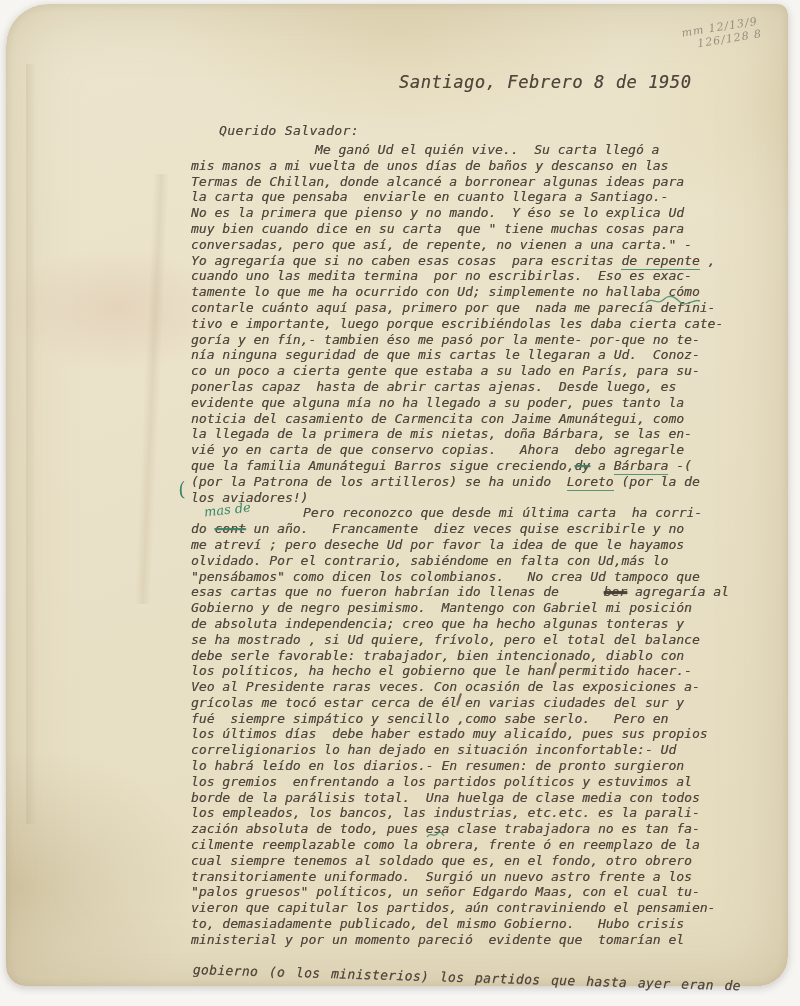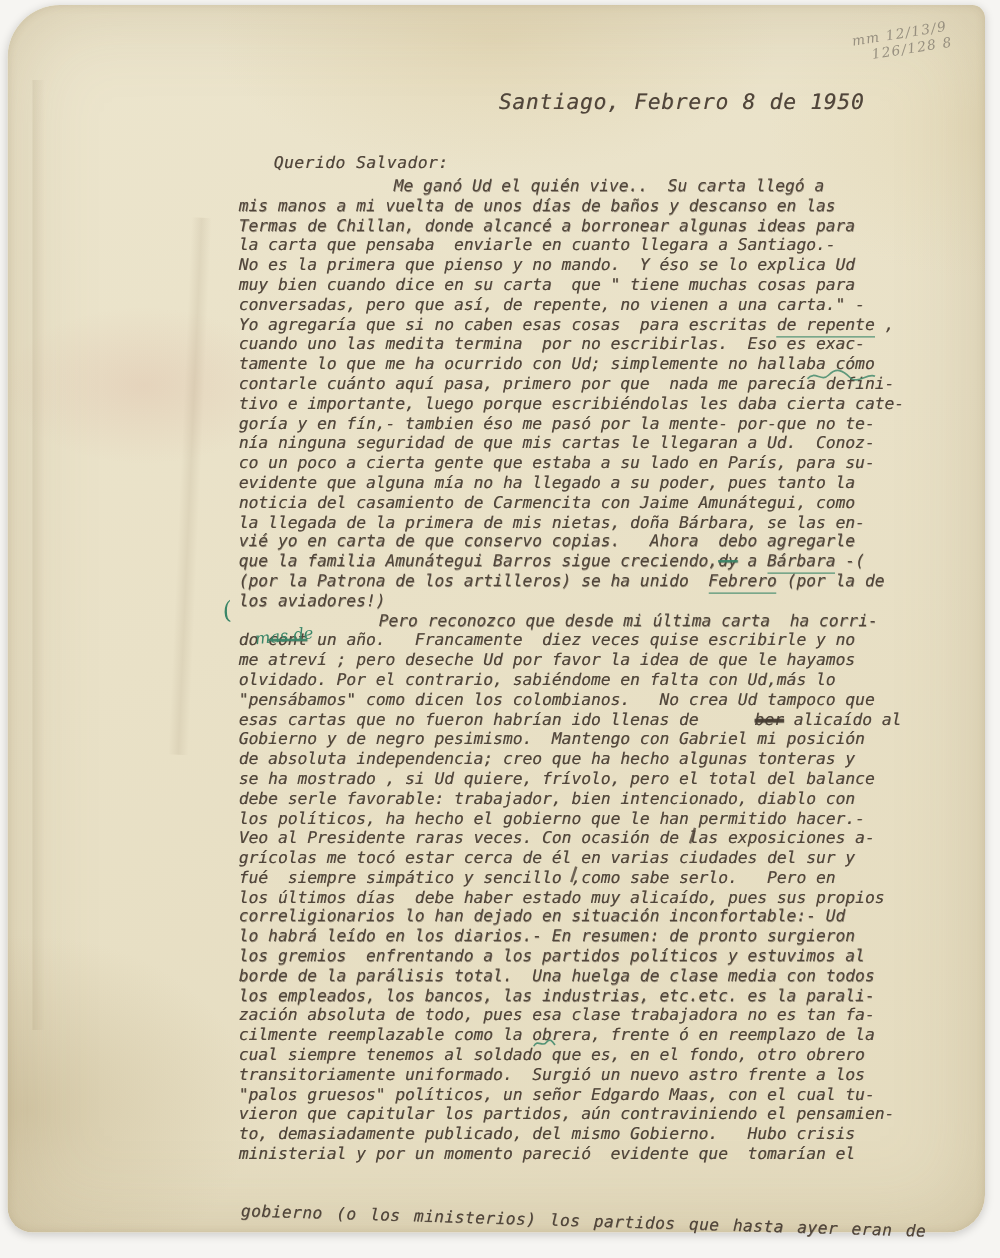--- a/index.html
+++ b/index.html
@@ -105,35 +105,36 @@
         <div class="line"><span>muy bien cuando dice en su carta  que " tiene muchas cosas para</span></div>
         <div class="line"><span>conversadas, pero que así, de repente, no vienen a una carta." -</span></div>
         <div class="line"><span>Yo agregaría que si no caben esas cosas  para escritas </span><span class="u-green">de repente</span><span> ,</span></div>
         <div class="line"><span>cuando uno las medita termina  por no escribirlas.  Eso es exac-</span></div>
         <div class="line"><span>tamente lo que me ha ocurrido con Ud; simplemente no hallaba cómo</span></div>
         <div class="line"><span>contarle cuánto aquí pasa, primero por que  nada me parecía defini-</span></div>
         <div class="line"><span>tivo e importante, luego porque escribiéndolas les daba cierta cate-</span></div>
         <div class="line"><span>goría y en fín,- tambien éso me pasó por la mente- por-que no te-</span></div>
         <div class="line"><span>nía ninguna seguridad de que mis cartas le llegaran a Ud.  Conoz-</span></div>
         <div class="line"><span>co un poco a cierta gente que estaba a su lado en París, para su-</span></div>
+        <div class="line"><span>ponerlas capaz  hasta de abrir cartas ajenas.  Desde luego, es</span></div>
         <div class="line"><span>evidente que alguna mía no ha llegado a su poder, pues tanto la</span></div>
         <div class="line"><span>noticia del casamiento de Carmencita con Jaime Amunátegui, como</span></div>
         <div class="line"><span>la llegada de la primera de mis nietas, doña Bárbara, se las en-</span></div>
         <div class="line"><span>vié yo en carta de que conservo copias.   Ahora  debo agregarle</span></div>
         <div class="line"><span>que la familia Amunátegui Barros sigue creciendo,</span><span class="s-green">dy</span><span> a </span><span class="u-green">Bárbara</span><span> -(</span></div>
-        <div class="line"><span>(por la Patrona de los artilleros) se ha unido  </span><span class="u-green">Febrero</span><span> (por la de</span></div>
+        <div class="line"><span>(por la Patrona de los artilleros) se ha unido  </span><span class="u-green">Loreto</span><span> (por la de</span></div>
         <div class="line"><span>los aviadores!)</span></div>
       </div>
       <div class="para para-1">
         <div class="line"><span>Pero reconozco que desde mi última carta  ha corri-</span></div>
         <div class="line"><span>do </span><span class="s-green">cont</span><span> un año.   Francamente  diez veces quise escribirle y no</span></div>
         <div class="line"><span>me atreví ; pero deseche Ud por favor la idea de que le hayamos</span></div>
         <div class="line"><span>olvidado. Por el contrario, sabiéndome en falta con Ud,más lo</span></div>
         <div class="line"><span>"pensábamos" como dicen los colombianos.   No crea Ud tampoco que</span></div>
-        <div class="line"><span>esas cartas que no fueron habrían ido llenas de </span><span class="s-dark">ber</span><span> alicaído al</span></div>
+        <div class="line"><span>esas cartas que no fueron habrían ido llenas de </span><span class="s-dark">ber</span><span> agregaría al</span></div>
         <div class="line"><span>Gobierno y de negro pesimismo.  Mantengo con Gabriel mi posición</span></div>
         <div class="line"><span>de absoluta independencia; creo que ha hecho algunas tonteras y</span></div>
         <div class="line"><span>se ha mostrado , si Ud quiere, frívolo, pero el total del balance</span></div>
         <div class="line"><span>debe serle favorable: trabajador, bien intencionado, diablo con</span></div>
         <div class="line"><span>los políticos, ha hecho el gobierno que le han permitido hacer.-</span></div>
         <div class="line"><span>Veo al Presidente raras veces. Con ocasión de las exposiciones a-</span></div>
         <div class="line"><span>grícolas me tocó estar cerca de él en varias ciudades del sur y</span></div>
         <div class="line"><span>fué  siempre simpático y sencillo ,como sabe serlo.   Pero en</span></div>
         <div class="line"><span>los últimos días  debe haber estado muy alicaído, pues sus propios</span></div>
         <div class="line"><span>correligionarios lo han dejado en situación inconfortable:- Ud</span></div>

